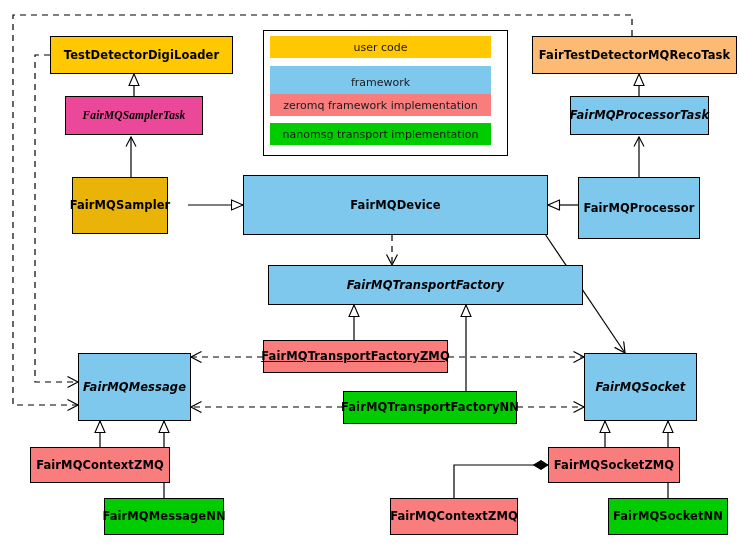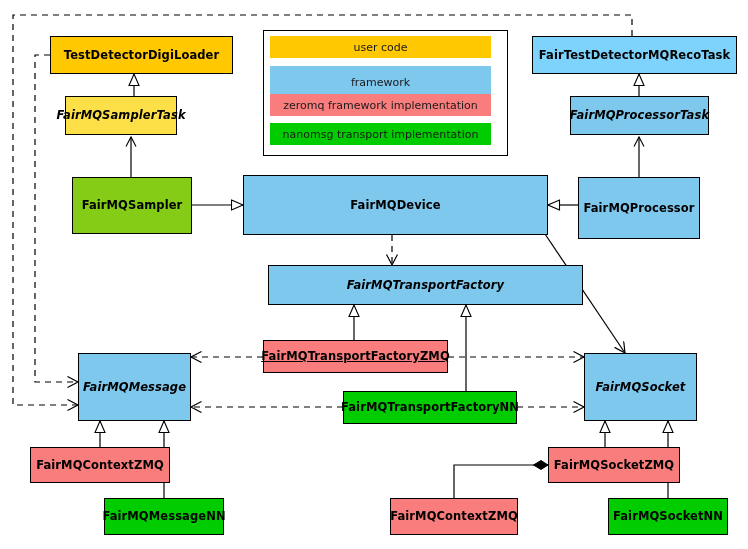--- a/index.html
+++ b/index.html
@@ -106,26 +106,26 @@
   </svg>
 
   <div class="legend-box" style="left:263px;top:30px;width:245px;height:126px;"></div>
   <div class="legend-item" style="left:270px;top:36px;width:221px;height:22px;background:#FFC800;">user code</div>
   <div class="legend-item" style="left:270px;top:66px;width:221px;height:32px;background:#7EC8EE;">framework</div>
   <div class="legend-item" style="left:270px;top:94px;width:221px;height:22px;background:#FA7D7D;">zeromq framework implementation</div>
   <div class="legend-item" style="left:270px;top:123px;width:221px;height:22px;background:#00CC00;">nanomsg transport implementation</div>
 
   <div id="nodes-layer">
       <div class="node" style="left: 50px; top: 36px; width: 183px; height: 38px; background: rgb(255, 200, 0);">TestDetectorDigiLoader</div>
-      <div class="node abstract" style="left: 65px; top: 96px; width: 112px; height: 39px; background: #fde047;">FairMQSamplerTask</div>
-      <div class="node" style="left: 72px; top: 177px; width: 120px; height: 57px; background: #84cc16;">FairMQSampler</div>
+      <div class="node abstract" style="left: 65px; top: 96px; width: 138px; height: 39px; background: #ec4899; font-family: Liberation Serif, serif;">FairMQSamplerTask</div>
+      <div class="node" style="left: 72px; top: 177px; width: 96px; height: 57px; background: #eab308;">FairMQSampler</div>
       <div class="node" style="left: 243px; top: 175px; width: 305px; height: 60px; background: rgb(126, 200, 238);">FairMQDevice</div>
       <div class="node" style="left: 578px; top: 177px; width: 122px; height: 62px; background: rgb(126, 200, 238);">FairMQProcessor</div>
       <div class="node abstract" style="left: 570px; top: 96px; width: 139px; height: 39px; background: rgb(126, 200, 238);">FairMQProcessorTask</div>
-      <div class="node" style="left: 532px; top: 36px; width: 205px; height: 38px; background: #7dd3fc;">FairTestDetectorMQRecoTask</div>
+      <div class="node" style="left: 532px; top: 36px; width: 205px; height: 38px; background: #fdba74;">FairTestDetectorMQRecoTask</div>
       <div class="node abstract" style="left: 268px; top: 265px; width: 315px; height: 40px; background: rgb(126, 200, 238);">FairMQTransportFactory</div>
       <div class="node" style="left: 263px; top: 340px; width: 185px; height: 33px; background: rgb(250, 125, 125); text-decoration: underline;">FairMQTransportFactoryZMQ</div>
       <div class="node" style="left: 343px; top: 391px; width: 174px; height: 33px; background: rgb(0, 204, 0);">FairMQTransportFactoryNN</div>
       <div class="node abstract" style="left: 78px; top: 353px; width: 113px; height: 68px; background: rgb(126, 200, 238);">FairMQMessage</div>
       <div class="node abstract" style="left: 584px; top: 353px; width: 113px; height: 68px; background: rgb(126, 200, 238);">FairMQSocket</div>
       <div class="node" style="left: 30px; top: 447px; width: 140px; height: 36px; background: rgb(250, 125, 125);">FairMQContextZMQ</div>
       <div class="node" style="left: 104px; top: 498px; width: 120px; height: 37px; background: rgb(0, 204, 0);">FairMQMessageNN</div>
       <div class="node" style="left: 548px; top: 447px; width: 132px; height: 36px; background: rgb(250, 125, 125);">FairMQSocketZMQ</div>
       <div class="node" style="left: 390px; top: 498px; width: 128px; height: 37px; background: rgb(250, 125, 125);">FairMQContextZMQ</div>
       <div class="node" style="left: 608px; top: 498px; width: 120px; height: 37px; background: rgb(0, 204, 0);">FairMQSocketNN</div>

